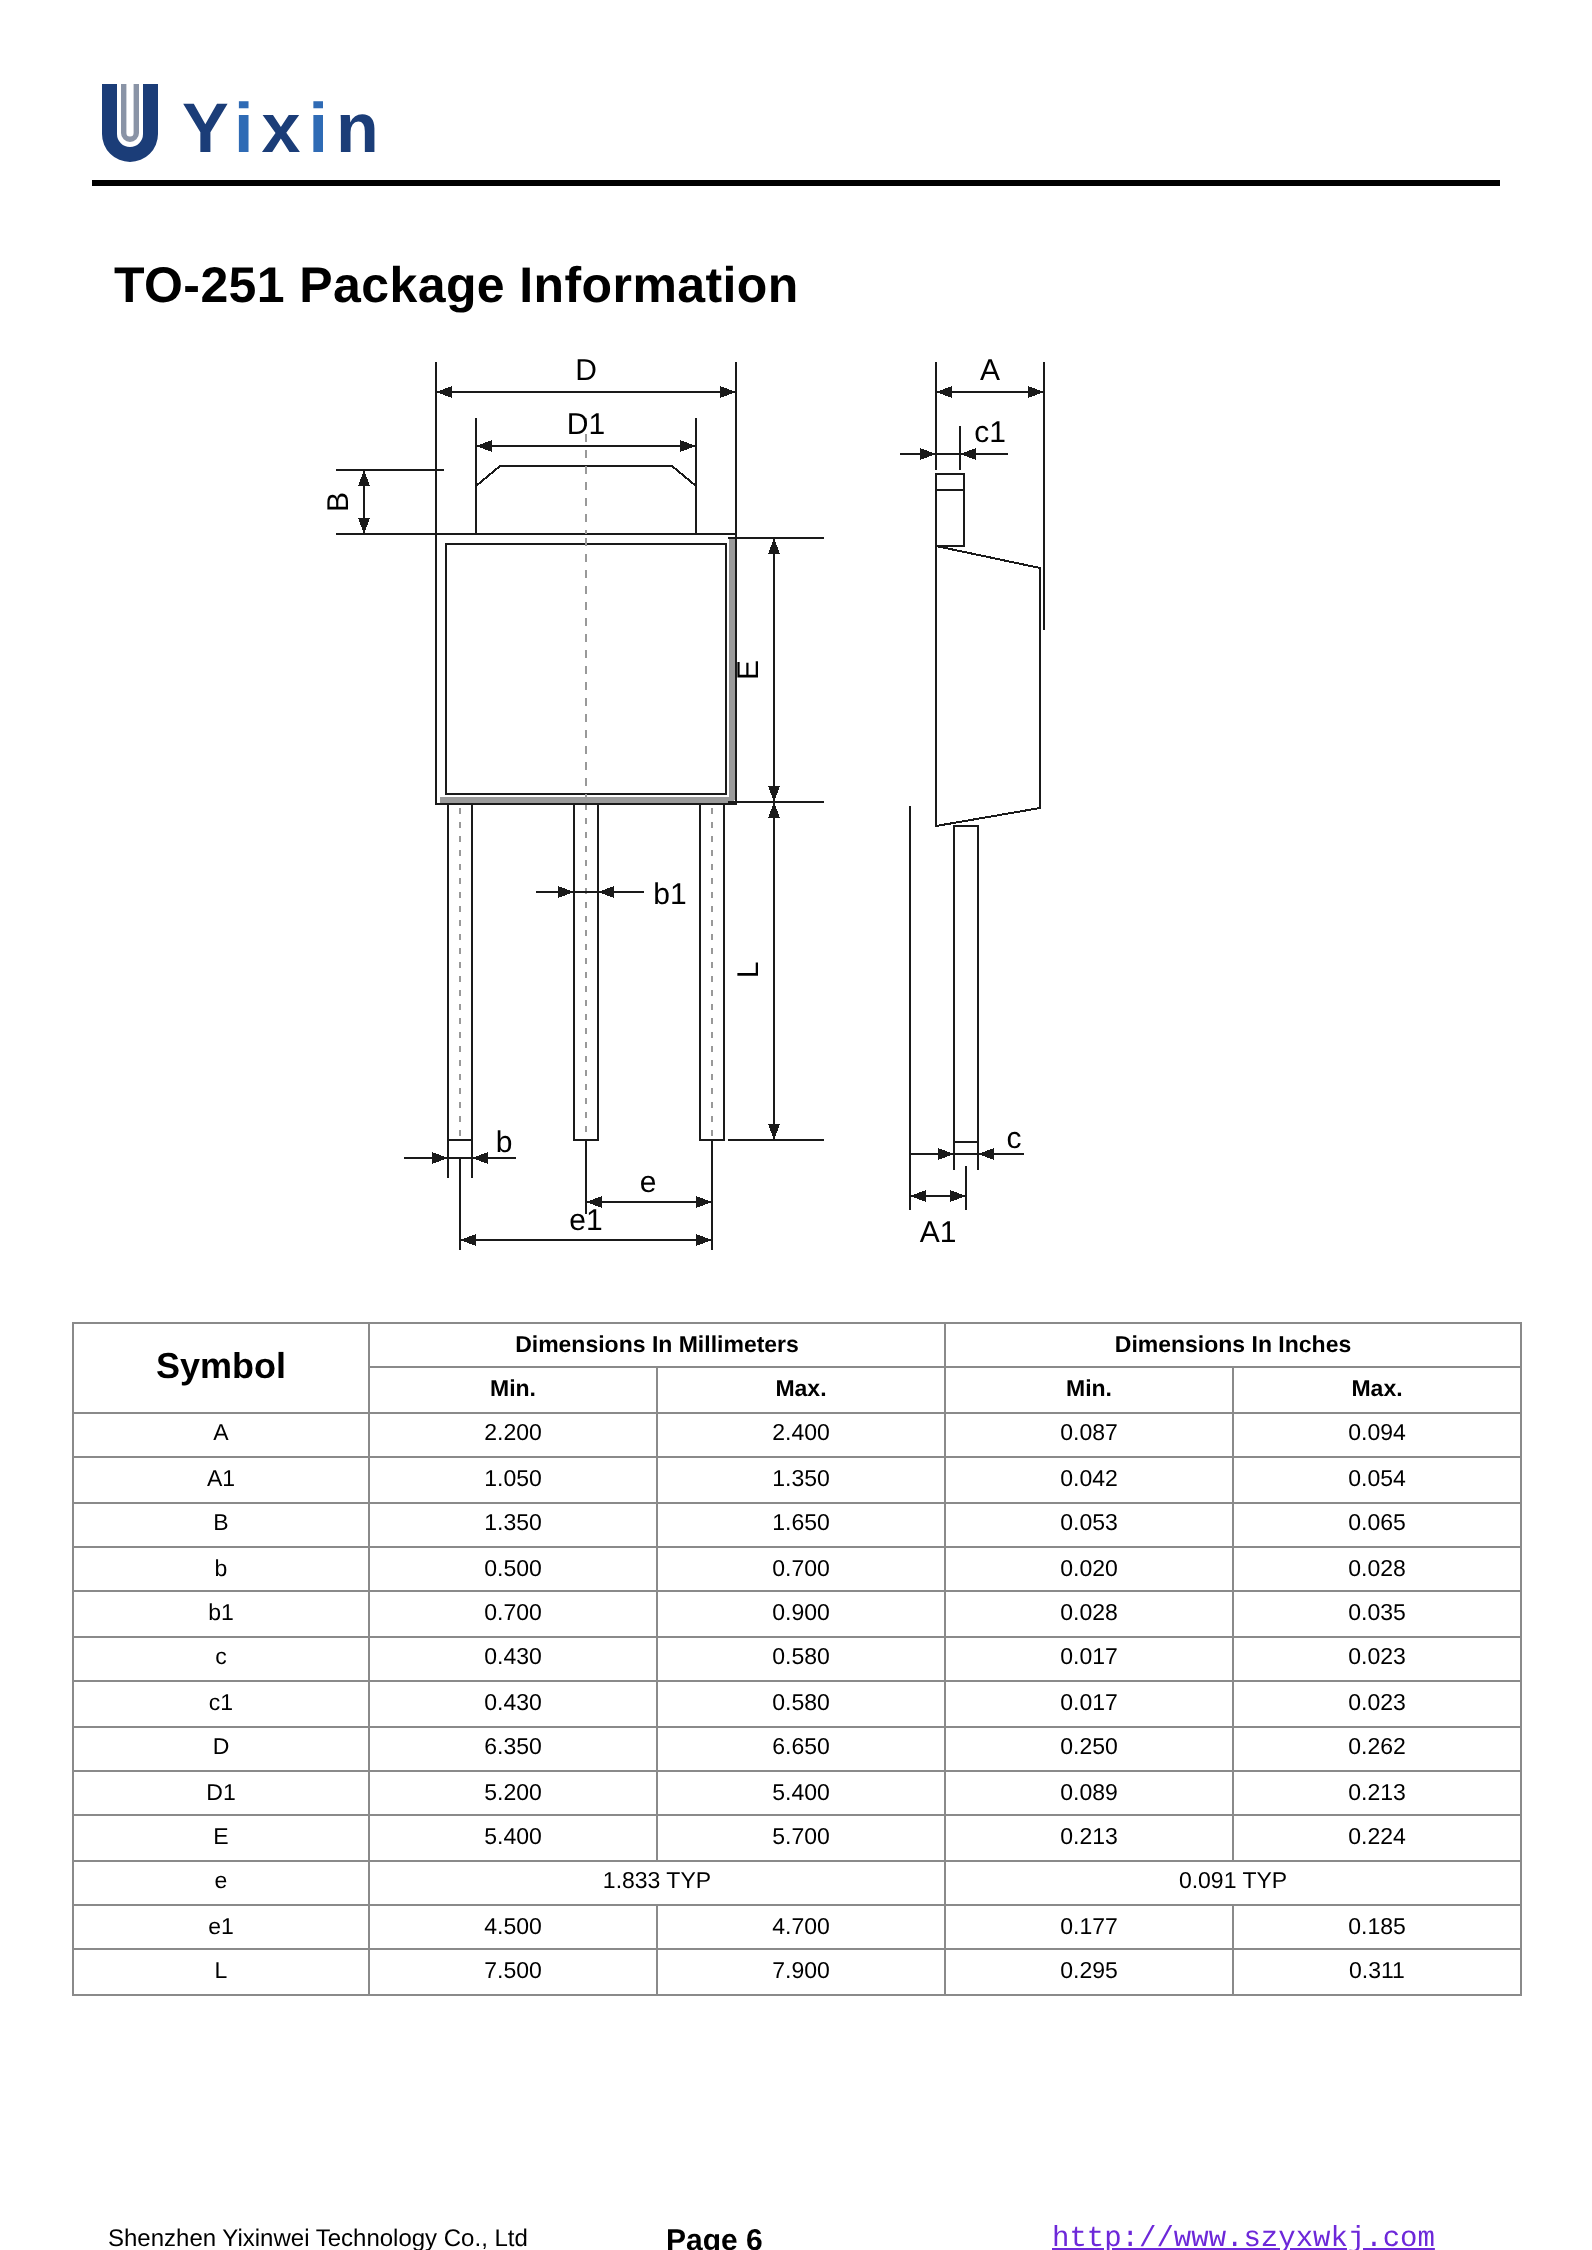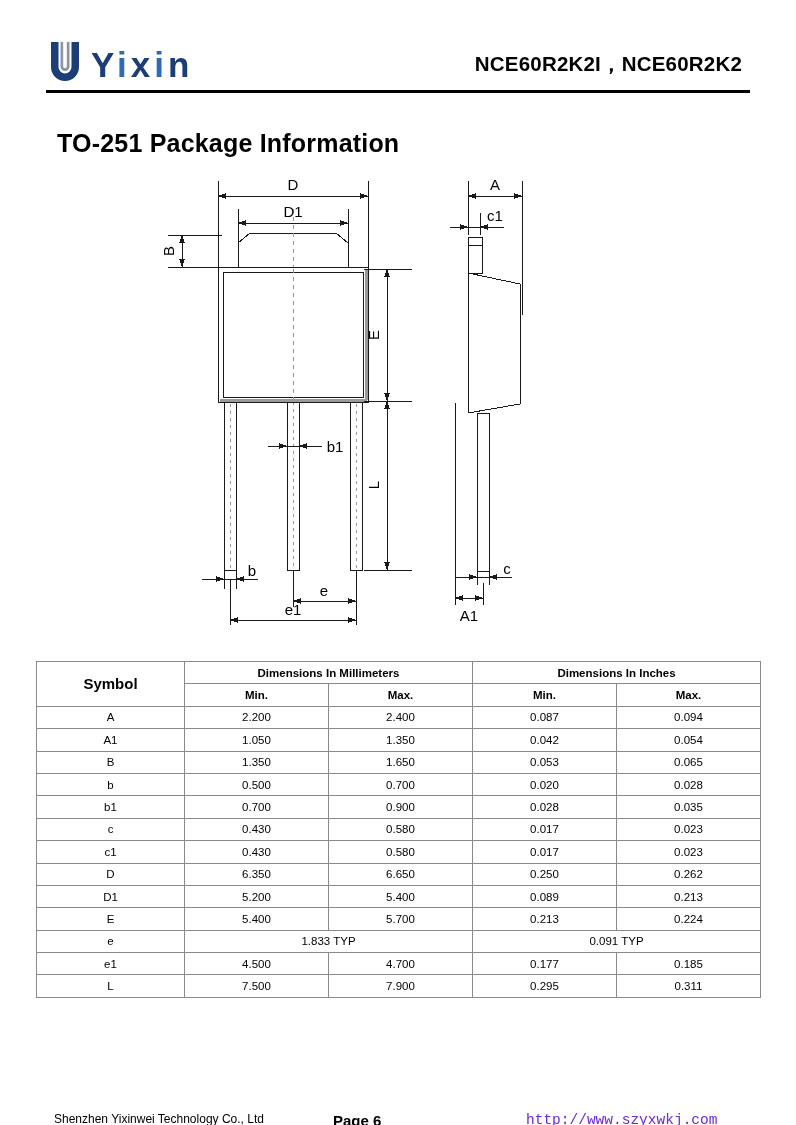--- a/index.html
+++ b/index.html
@@ -112,21 +112,21 @@
     padding: 0;
     height: 21.4px;
     color: #000;
     font-weight: normal;
   }
   table.dim th {
     font-weight: bold;
     font-size: 11.5px;
   }
   table.dim th.symbol-head {
-    font-size: 15px;
+    font-size: 18px;
   }
   col.c-sym  { width: 148px; }
   col.c-num  { width: 144px; }
   .row-sym { font-size: 11.5px; }
 
   
   .footer {
     position: absolute;
     left: 0;
     top: 1106px;
@@ -168,21 +168,20 @@
   <div class="header">
 
     <div class="logo-wrap">
       <svg class="logo-mark" viewBox="0 0 34 42">
         <path d="M3 2 L3 27 A14 14 0 0 0 31 27 L31 2 L23.5 2 L23.5 27 A6.5 6.5 0 0 1 10.5 27 L10.5 2 Z" fill="#1b3d78"></path>
         <path d="M12.5 2 L12.5 26.5 A4.5 4.5 0 0 0 21.5 26.5 L21.5 2 L18.8 2 L18.8 26.5 A1.8 1.8 0 0 1 15.2 26.5 L15.2 2 Z" fill="#8a94a6"></path>
       </svg>
       <span class="logo-text"><span class="c-dark">Y</span><span class="c-mid">i</span><span class="c-dark">x</span><span class="c-mid">i</span><span class="c-dark">n</span></span>
     </div>
 
-    <div class="part-numbers">NCE60R2K2I，NCE60R2K2</div>
   </div>
 
   <div class="header-rule"></div>
 
   <div class="section-title">TO-251 Package Information</div>
 
   <div class="drawing">
     <svg width="520" height="470" viewBox="0 0 520 470">
       <g stroke="#1a1a1a" fill="none" stroke-width="1" shape-rendering="crispEdges">
 

